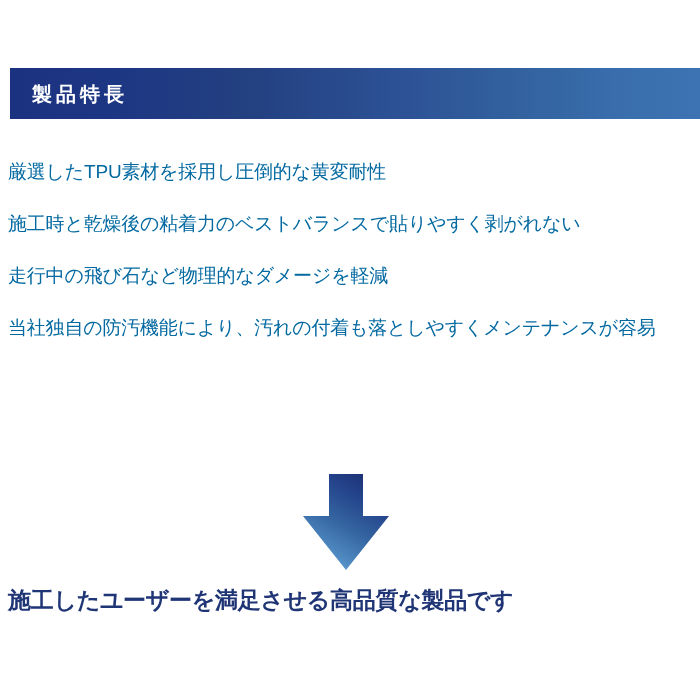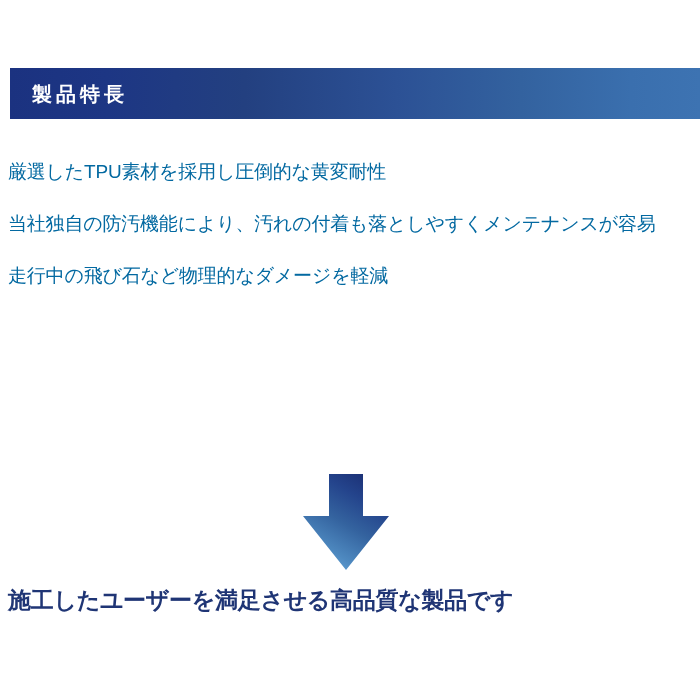--- a/index.html
+++ b/index.html
@@ -100,22 +100,23 @@
 <body>
 
 <div class="page">
 
   <div class="section-banner">
     <div class="section-banner-title">製品特長</div>
   </div>
 
   <div class="feature-list">
     <div class="feature-item">厳選したTPU素材を採用し圧倒的な黄変耐性</div>
+    <div class="feature-item">施工時と乾燥後の粘着力のベストバランスで貼りやすく剥がれない</div>
+    <div class="feature-item">走行中の飛び石など物理的なダメージを軽減</div>
     <div class="feature-item">当社独自の防汚機能により、汚れの付着も落としやすくメンテナンスが容易</div>
-    <div class="feature-item">走行中の飛び石など物理的なダメージを軽減</div>
   </div>
 
   <div class="arrow-wrap">
     <svg viewBox="0 0 92 100" xmlns="http://www.w3.org/2000/svg" aria-hidden="true">
       <defs>
         <linearGradient id="arrowGrad" x1="0.72" y1="0" x2="0.18" y2="1">
           <stop offset="0%" stop-color="#1c3176"></stop>
           <stop offset="22%" stop-color="#24448c"></stop>
           <stop offset="50%" stop-color="#34639f"></stop>
           <stop offset="78%" stop-color="#4d88bf"></stop>

